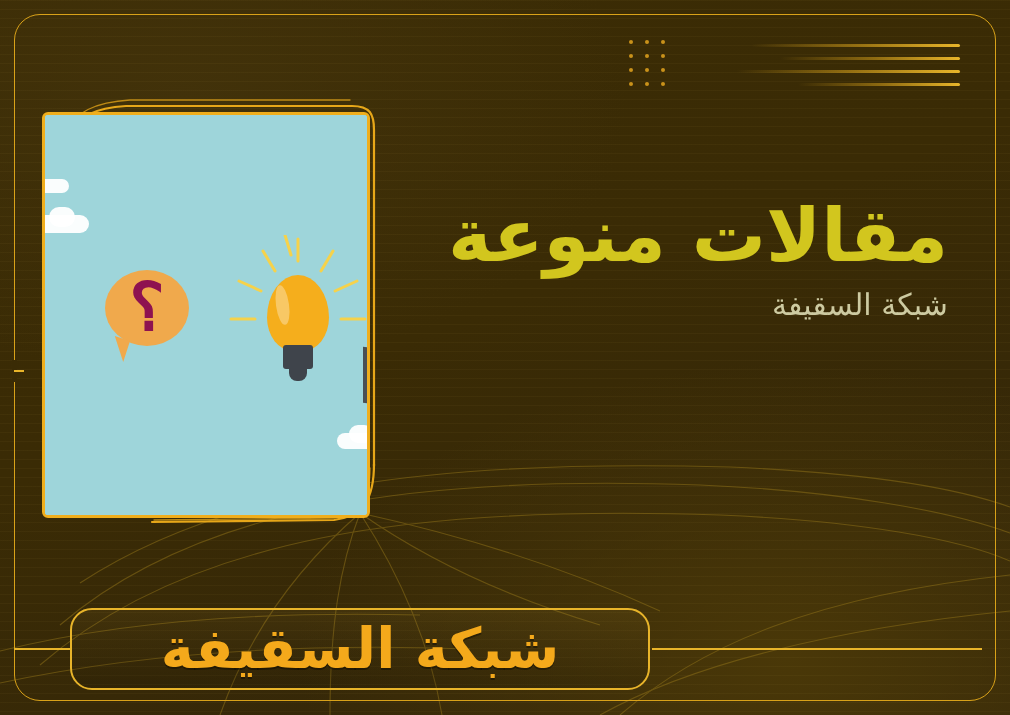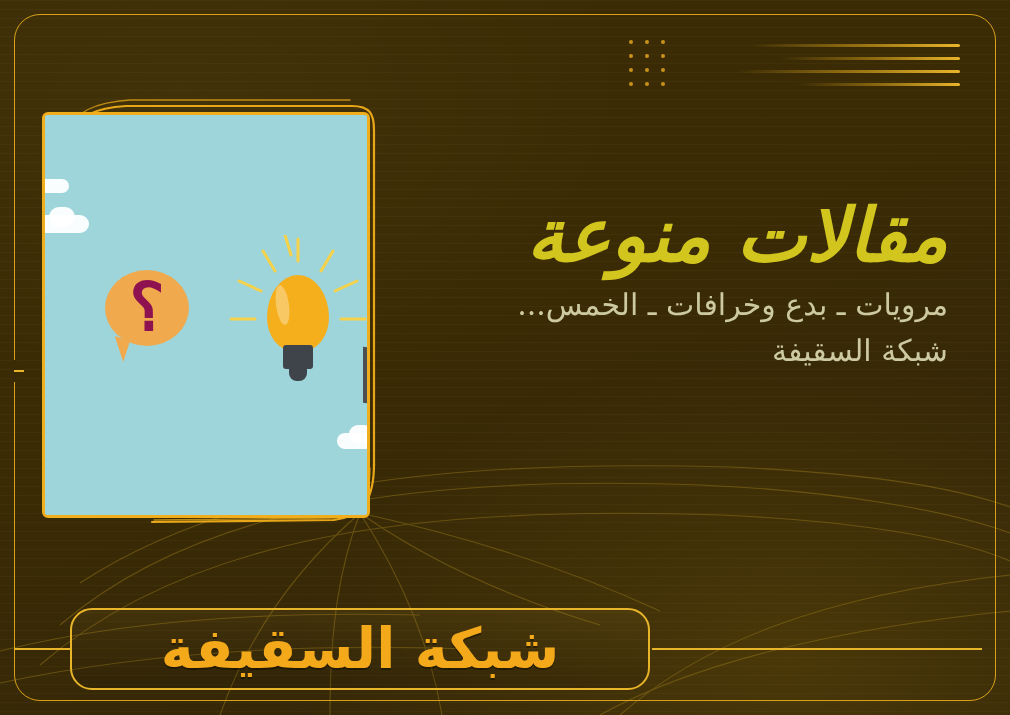--- a/index.html
+++ b/index.html
@@ -97,21 +97,21 @@
   .rays line{ stroke:#f6d24a; stroke-width:3; stroke-linecap:round; }
 
   
   .hand{ position:absolute; }
   .sleeve{ position:absolute; background:#4a4f54; }
 
   
   .textblock{ position:absolute; right:62px; top:196px; width:560px; text-align:right; }
   .title{
     color:#d2c61e; font-size:74px; font-weight:700; line-height:1.08;
-    letter-spacing:-1px; direction:rtl;font-style:italic;
+    letter-spacing:-1px; direction:rtl;
   }
   .sub{
     color:#cdcaa1; font-size:30px; line-height:1.55; direction:rtl;
     margin-top:6px; font-family:"DejaVu Serif","Liberation Serif",serif;
   }
   .sub .l2{ display:block; }
 
   
   .banner{
     position:absolute; left:70px; top:608px; width:580px; height:82px;
@@ -228,21 +228,20 @@
         
         
         
       </div>
     </div>
   </div>
 
   <div class="textblock">
     <div class="title">مقالات منوعة</div>
     <div class="sub">
-      <span class="l1">مرويات ـ بدع وخرافات ـ الخمس...</span>
       <span class="l2">شبكة السقيفة</span>
     </div>
   </div>
 
   <div class="banner-rule-left"></div>
   <div class="banner-rule"></div>
   <div class="banner">
     <span>شبكة السقيفة</span>
   </div>
 

